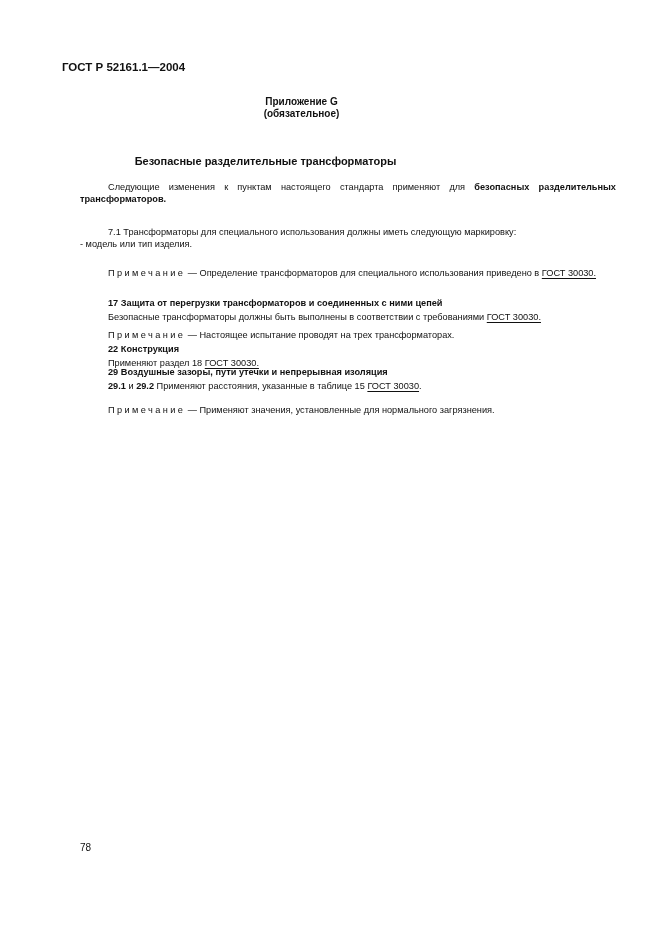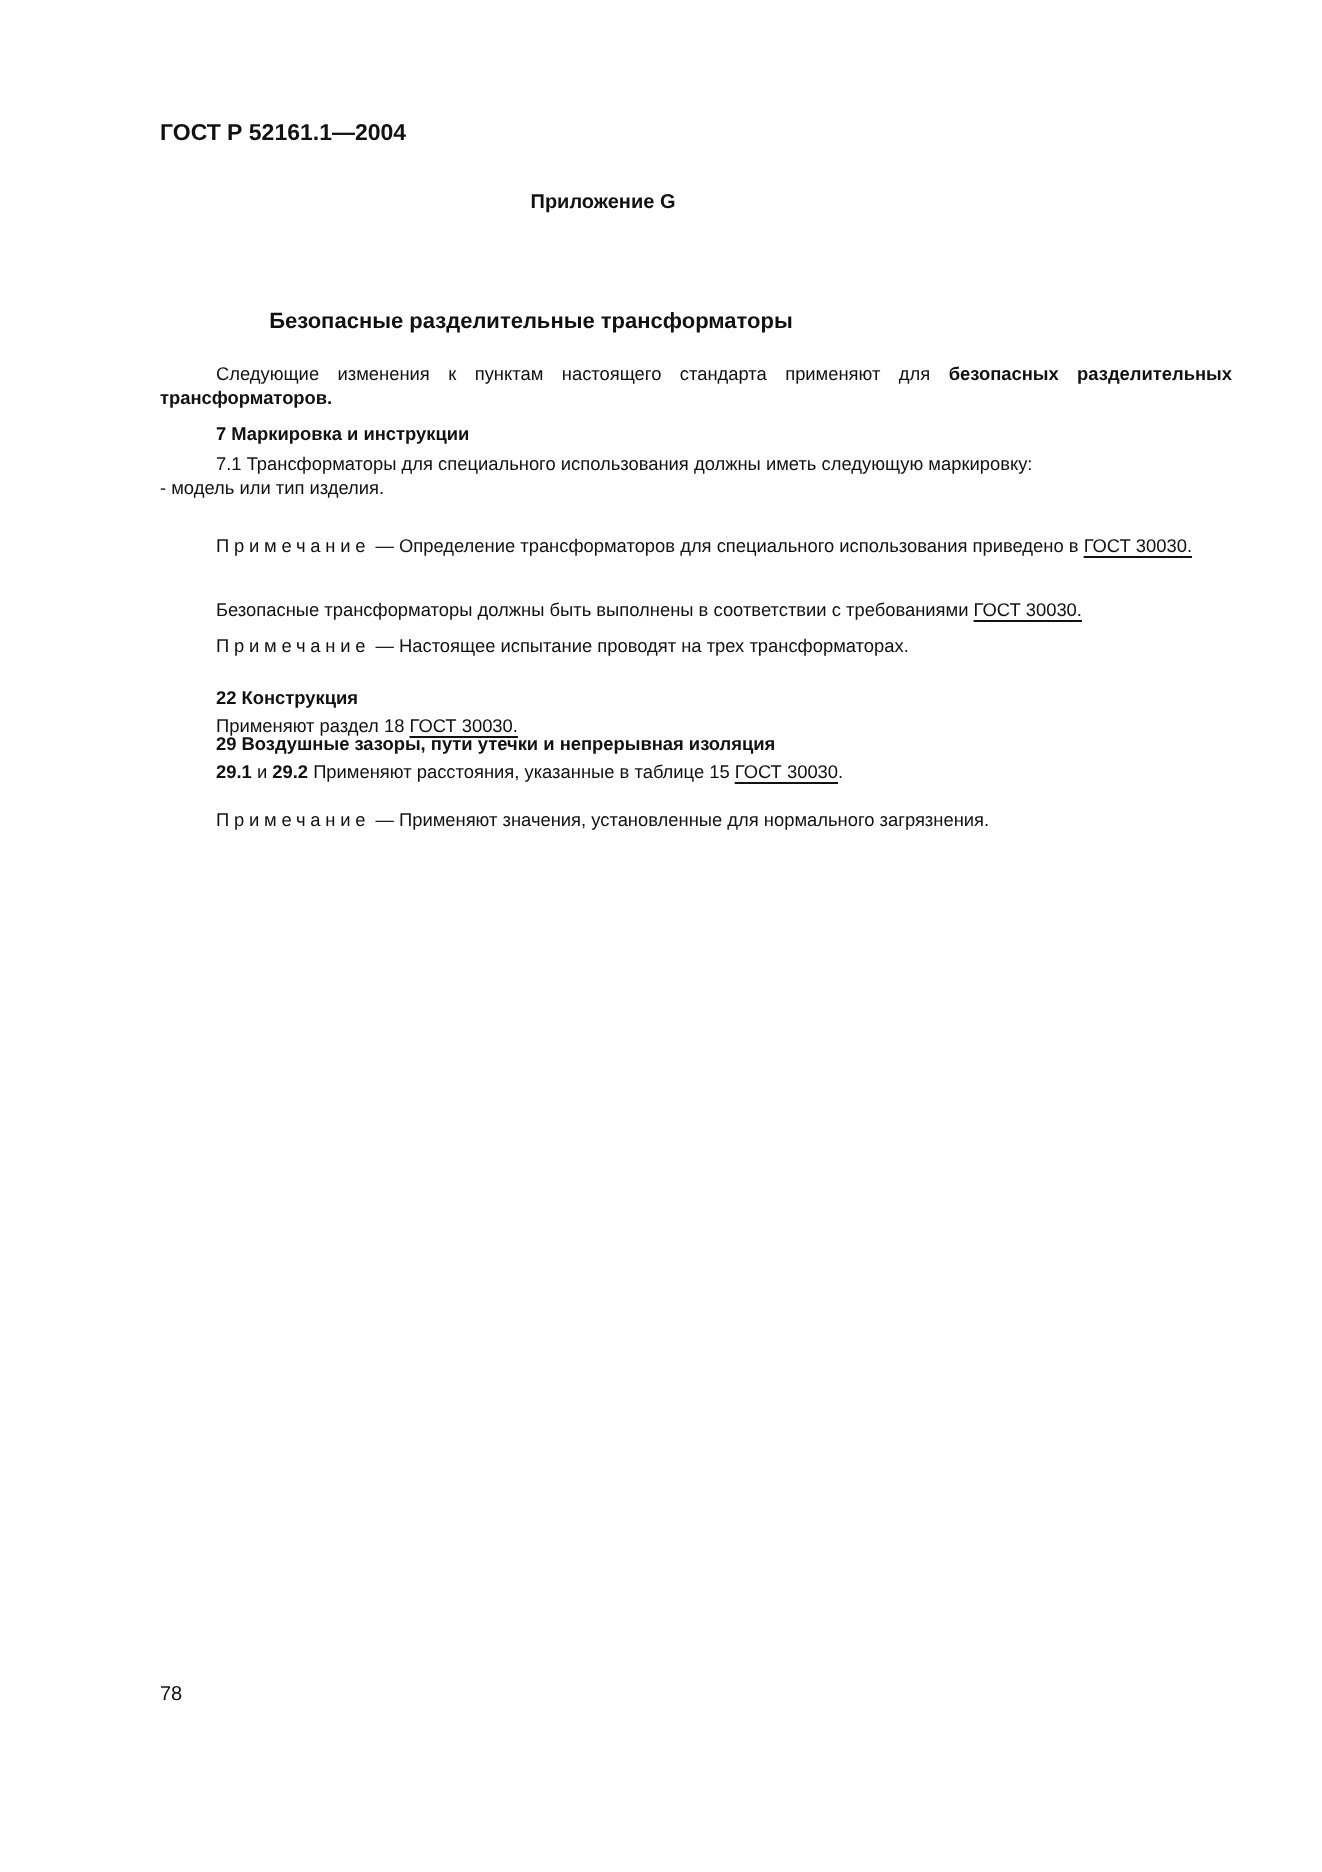--- a/index.html
+++ b/index.html
@@ -1,19 +1,19 @@
 <!DOCTYPE html>
 <html><head>
 <meta charset="utf-8">
 <style>
   html, body { margin: 0; padding: 0; background: #ffffff; }
   body { width: 661px; height: 936px; position: relative; overflow: hidden;
          font-family: "Liberation Sans", sans-serif; color: #111; }
   .page { position: absolute; left: 0; top: 0; width: 661px; height: 936px; }
-  .header { position: absolute; left: 80px; top: 61px; font-size: 11.5px; font-weight: bold; }
+  .header { position: absolute; left: 62px; top: 61px; font-size: 11.5px; font-weight: bold; }
   .annex { position: absolute; left: 0; width: 603px; text-align: center; font-size: 10px; font-weight: bold; line-height: 12px; }
   .annex-title { top: 96px; }
   .annex-sub { top: 108px; }
   .doc-title { position: absolute; left: 0; width: 531px; top: 155px; text-align: center; font-size: 11px; font-weight: bold; }
   .body { position: absolute; left: 80px; width: 536px; font-size: 9.2px; line-height: 12px; }
   .p { margin: 0; }
   .indent { text-indent: 28px; }
   .justify { text-align: justify; text-align-last: left; }
   .heading { font-weight: bold; padding-left: 28px; }
   .pad { padding-left: 28px; }
@@ -23,43 +23,42 @@
   .pagenum { position: absolute; left: 80px; top: 842px; font-size: 10px; }
 </style>
 </head>
 <body>
 
 <div class="page">
 
   <div class="header">ГОСТ Р 52161.1—2004</div>
 
   <div class="annex annex-title">Приложение G</div>
+  <div class="annex annex-sub">(обязательное)</div>
 
   <div class="doc-title">Безопасные разделительные трансформаторы</div>
 
   <div class="body" style="top:181px;">
     <p class="p indent justify">
       <span>Следующие изменения к пунктам настоящего стандарта применяют для </span><b>безопасных разделительных трансформаторов.</b>
     </p>
   </div>
 
-  <div class="body" style="top:211px;">
-    <p class="p heading">7  Маркировка и инструкции</p>
-  </div>
   <div class="body" style="top:226px;">
     <p class="p pad">7.1  Трансформаторы для специального использования должны иметь следующую маркировку:</p>
     <p class="p">- модель или тип изделия.</p>
   </div>
   <div class="body" style="top:267px;">
     <p class="p indent justify">
       <span class="spaced">Примечание</span><span> — Определение трансформаторов для специального использования приведено в </span><span class="link">ГОСТ 30030.</span>
     </p>
   </div>
 
   <div class="body" style="top:297px;">
+    <p class="p heading">17  Защита от перегрузки трансформаторов и соединенных с ними цепей</p>
     <p class="p pad" style="margin-top:2px;">
       <span>Безопасные трансформаторы должны быть выполнены в соответствии с требованиями </span><span class="link">ГОСТ 30030.</span>
     </p>
     <p class="p pad" style="margin-top:6px;">
       <span class="spaced">Примечание</span><span> — Настоящее испытание проводят на трех трансформаторах.</span>
     </p>
   </div>
 
   <div class="body" style="top:343px;">
     <p class="p heading">22  Конструкция</p>

